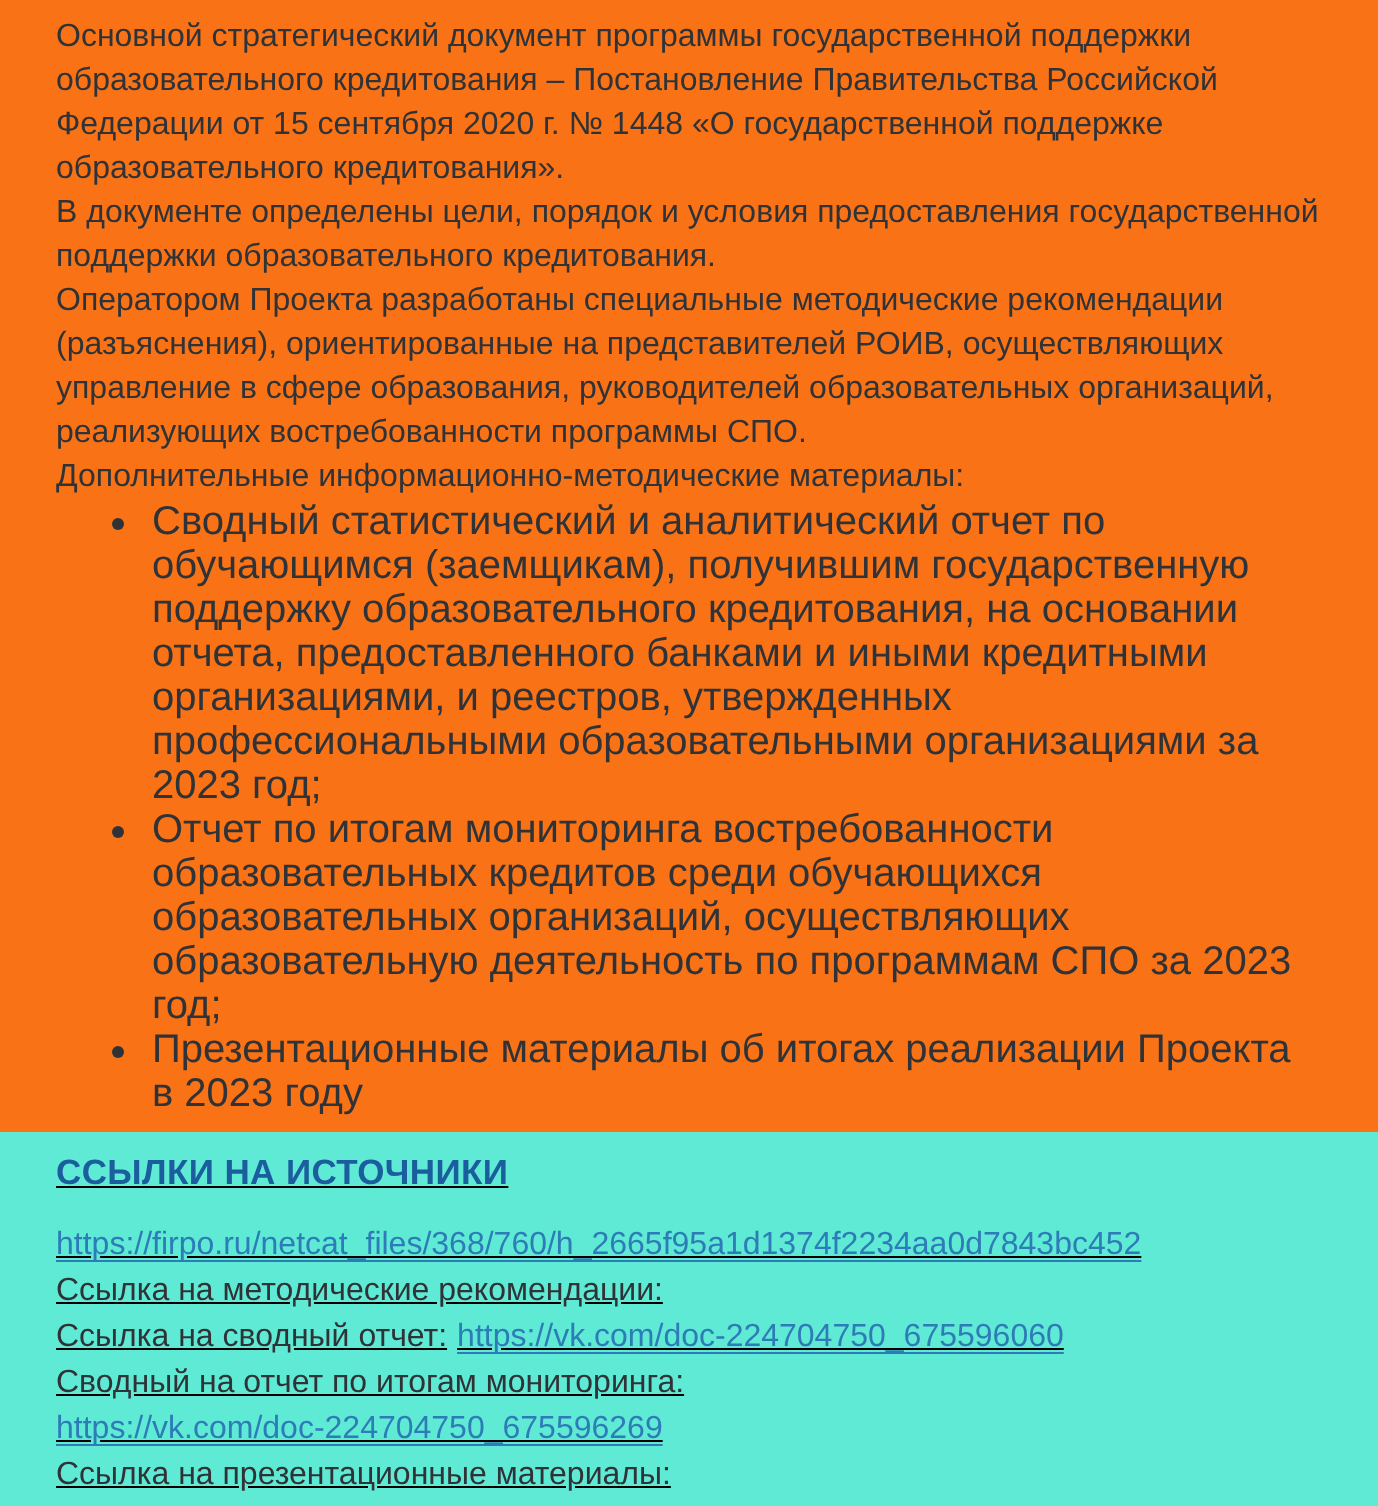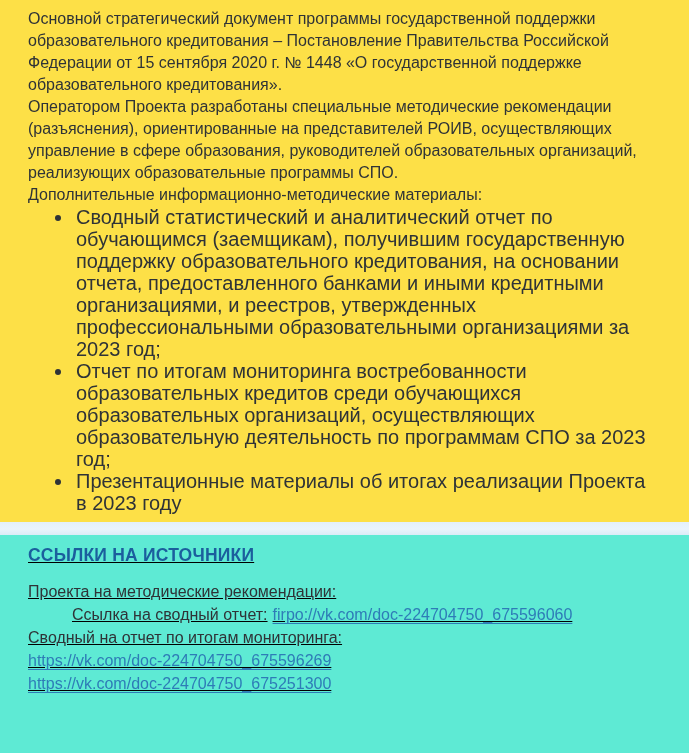--- a/index.html
+++ b/index.html
@@ -13,21 +13,21 @@
     box-sizing: border-box;
     font-family: "Liberation Sans", "DejaVu Sans", sans-serif;
     overflow: hidden;
     background: #d8e8f4;
     display: flex;
     flex-direction: column;
   }
   .intro-block {
     box-sizing: border-box;
     padding: 8px 28px 8px 28px;
-    background: #fde047;
+    background: #f97316;
   }
   .intro-block p {
     margin: 0;
     font-size: 16px;
     line-height: 22px;
     color: #2f3337;
   }
   .materials-list {
     margin: 0;
     padding: 0 0 0 46px;
@@ -67,47 +67,49 @@
   }
   .source-link {
     color: #2e7cb7;
     text-decoration: underline;
     text-underline-offset: 3px;
     cursor: pointer;
     word-break: break-all;
   }
   .inline-label {
     margin-right: 5px;
-    margin-left: 44px;
   }
 </style>
 </head>
 <body>
 
 <div class="page">
 
   <div class="intro-block">
     <div id="intro-paragraphs">
         <p>Основной стратегический документ программы государственной поддержки образовательного кредитования – Постановление Правительства Российской Федерации от 15 сентября 2020 г. № 1448 «О государственной поддержке образовательного кредитования».</p>
-        <p>Оператором Проекта разработаны специальные методические рекомендации (разъяснения), ориентированные на представителей РОИВ, осуществляющих управление в сфере образования, руководителей образовательных организаций, реализующих образовательные программы СПО.</p>
+        <p>В документе определены цели, порядок и условия предоставления государственной поддержки образовательного кредитования.</p>
+        <p>Оператором Проекта разработаны специальные методические рекомендации (разъяснения), ориентированные на представителей РОИВ, осуществляющих управление в сфере образования, руководителей образовательных организаций, реализующих востребованности программы СПО.</p>
         <p>Дополнительные информационно-методические материалы:</p>
       </div>
     <ul class="materials-list" id="materials-list">
         <li>Сводный статистический и аналитический отчет по обучающимся (заемщикам), получившим государственную поддержку образовательного кредитования, на основании отчета, предоставленного банками и иными кредитными организациями, и реестров, утвержденных профессиональными образовательными организациями за 2023 год;</li>
         <li>Отчет по итогам мониторинга востребованности образовательных кредитов среди обучающихся образовательных организаций, осуществляющих образовательную деятельность по программам СПО за 2023 год;</li>
         <li>Презентационные материалы об итогах реализации Проекта в 2023 году</li>
       </ul>
   </div>
 
   <div class="divider"></div>
 
   <div class="sources-block">
     <h2 class="sources-heading">ССЫЛКИ НА ИСТОЧНИКИ</h2>
     <div class="sources-links" id="sources-links">
-        <div class="source-line">Проекта на методические рекомендации:</div>
-        <div class="source-line"><span class="inline-label">Ссылка на сводный отчет:</span><a class="source-link" href="#">firpo://vk.com/doc-224704750_675596060</a></div>
+        <div class="source-line"><a class="source-link" href="#">https://firpo.ru/netcat_files/368/760/h_2665f95a1d1374f2234aa0d7843bc452</a></div>
+        <div class="source-line">Ссылка на методические рекомендации:</div>
+        <div class="source-line"><span class="inline-label">Ссылка на сводный отчет:</span><a class="source-link" href="#">https://vk.com/doc-224704750_675596060</a></div>
         <div class="source-line">Сводный на отчет по итогам мониторинга:</div>
         <div class="source-line"><a class="source-link" href="#">https://vk.com/doc-224704750_675596269</a></div>
+        <div class="source-line">Ссылка на презентационные материалы:</div>
         <div class="source-line"><a class="source-link" href="#">https://vk.com/doc-224704750_675251300</a></div>
       </div>
   </div>
 
 </div>
 
 </body></html>

